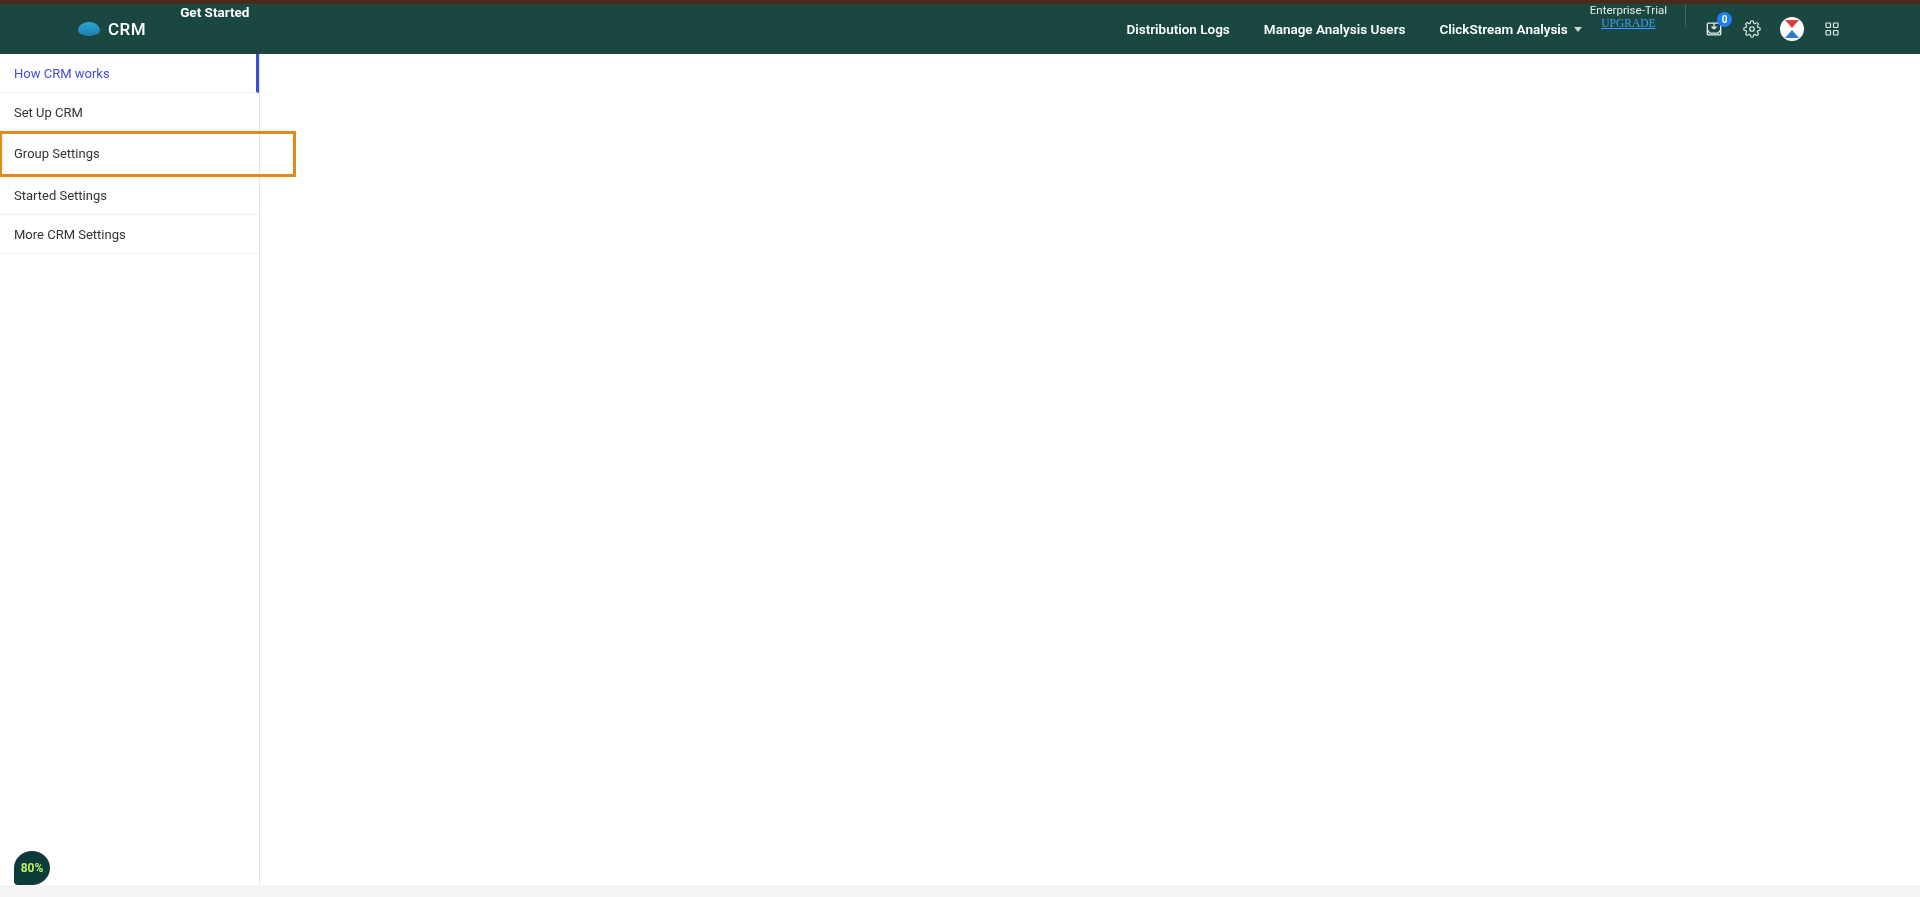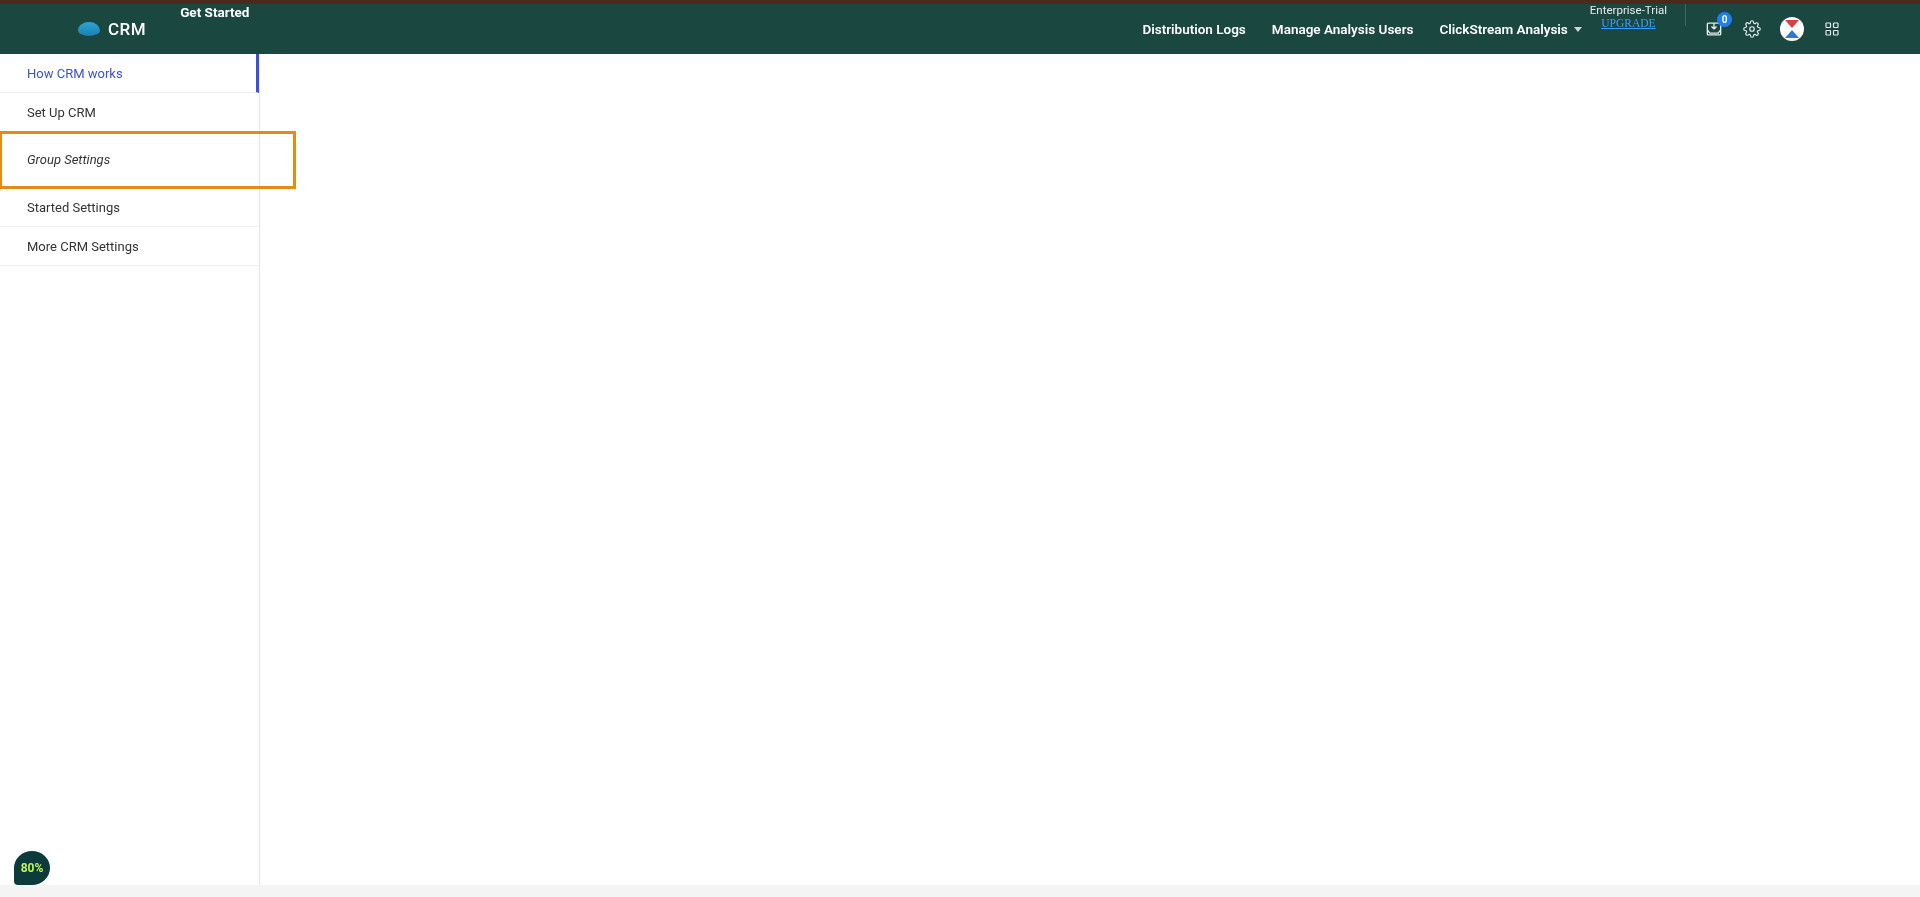--- a/index.html
+++ b/index.html
@@ -21,21 +21,21 @@
   .brand { display: flex; align-items: center; gap: 8px; }
   .brand-icon {
     width: 22px; height: 14px; border-radius: 50% 50% 50% 50% / 60% 60% 40% 40%;
     background: linear-gradient(#2aa5d8,#1c7fb0);
     position: relative;
   }
   .brand-text { font-size: 17px; font-weight: 500; letter-spacing: .5px; }
   .page-title { margin-left: 34px; font-size: 13.5px; font-weight: 700; }
 
   .nav-spacer { flex: 1; }
-  .nav-links { display: flex; align-items: center; gap: 26px; font-weight: 600; }
+  .nav-links { display: flex; align-items: center; gap: 34px; font-weight: 600; }
   .nav-link { color: #fff; cursor: pointer; white-space: nowrap; display: flex; align-items: center; gap: 6px; }
   .chev { width: 0; height: 0; border-left: 4px solid transparent; border-right: 4px solid transparent; border-top: 5px solid #cfd8d6; display: inline-block; }
 
   .trial-block { margin-left: 8px; text-align: center; line-height: 1.15; font-size: 11.5px; }
   .trial-name { color: #e6eceb; }
   .trial-upgrade { color: #3aa0ff; text-decoration: underline; cursor: pointer; font-size: 11.5px; font-family: Liberation Serif, serif; }
 
   .vr { width: 1px; height: 22px; background: #3b6a63; margin: 0 18px; }
 
   .header-icons { display: flex; align-items: center; gap: 18px; }
@@ -64,37 +64,36 @@
 
   
   .body-row { flex: 1; display: flex; min-height: 0; }
   .sidebar {
     width: 260px;
     border-right: 1px solid #e5e5e5;
     display: flex; flex-direction: column;
     background: #fff;
   }
   .side-item {
-    padding: 0 27px;
+    padding: 0 14px;
     height: 39px;
     display: flex; align-items: center;
     font-size: 13px;
     color: #333;
     border-bottom: 1px solid #eee;
     cursor: pointer;
     position: relative;
   }
   .side-item.active { color: #3d4fd8; border-right: 3px solid #3d4fd8; }
   .side-item.highlighted {
     outline: 3px solid #e48a19;
     outline-offset: -2px;
     z-index: 2;
-    height: 56px;
+    height: 44px;
     width: 295px;
-    font-style: italic;
   }
   .main { flex: 1; background: #fff; }
 
   
   .progress-bubble {
     position: absolute;
     left: 14px; bottom: 12px;
     width: 36px; height: 34px;
     background: #0d3b3b;
     color: #bef264;

